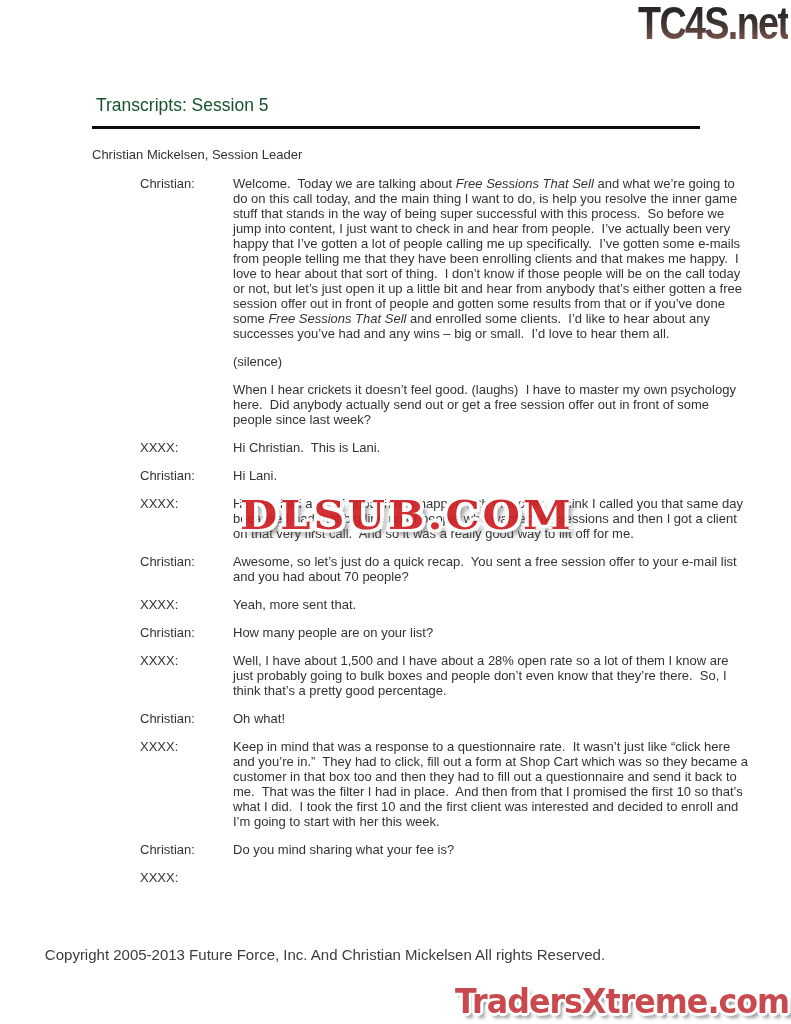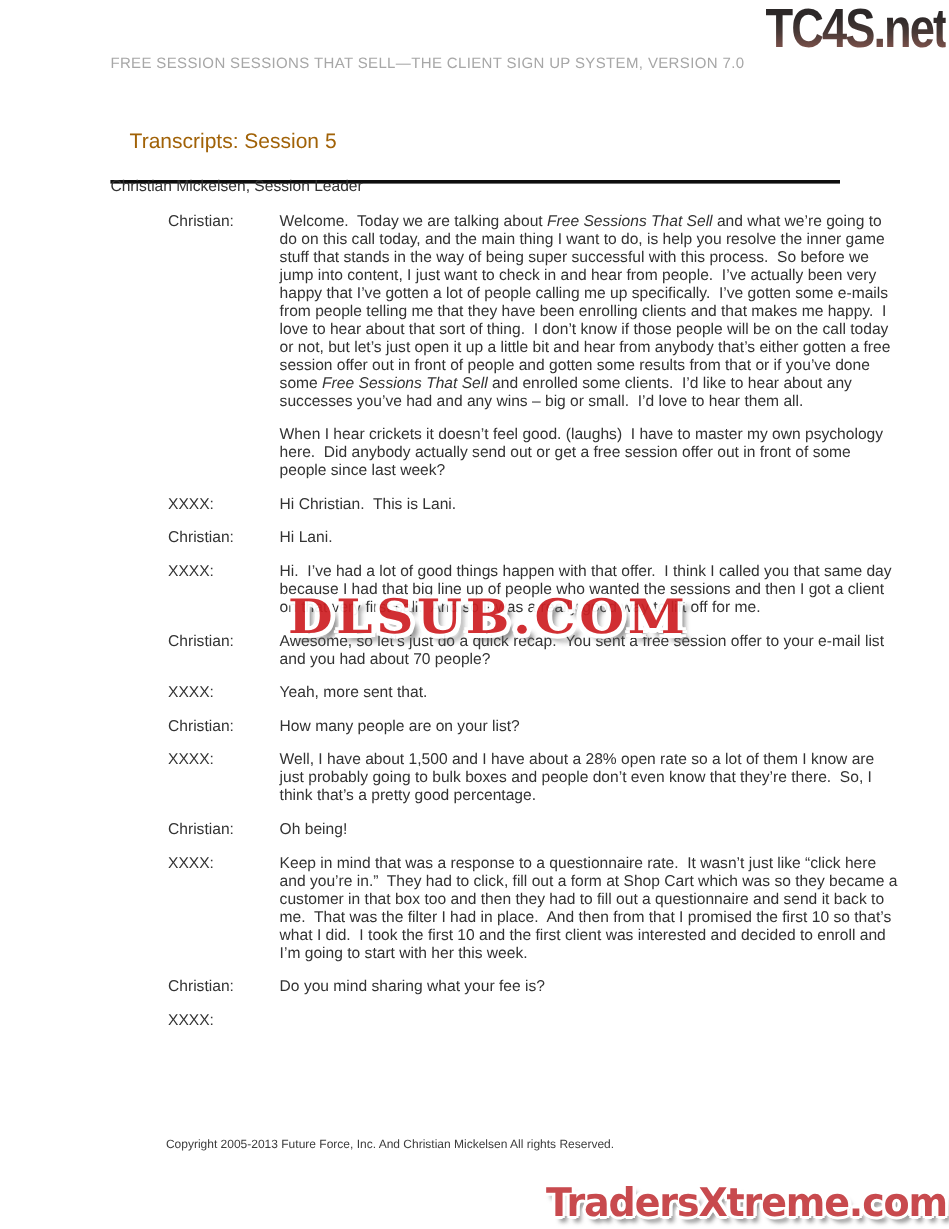--- a/index.html
+++ b/index.html
@@ -32,21 +32,21 @@
       -webkit-background-clip: text; background-clip: text; color: transparent;
     }
   }
 
   
   .title-block {
     position: absolute; left: 92px; top: 91px; width: 608px;
     border-bottom: 3px solid #0d0d0d; padding-bottom: 6px;
   }
   .title-block h1 {
-    margin: 16px; font-size: 17.5px; font-weight: normal; color: #a16207;
+    margin: 4px; font-size: 17.5px; font-weight: normal; color: #14532d;
   }
 
   .session-leader {
     position: absolute; left: 92px; top: 147px;
     font-size: 13px; color: #333333;
   }
 
   
   .transcript {
     position: absolute; left: 92px; top: 176px; width: 608px;
@@ -68,55 +68,55 @@
     text-shadow:
       -3px -3px 0 #ffffff, 3px -3px 0 #ffffff, -3px 3px 0 #ffffff, 3px 3px 0 #ffffff,
       -4px 0 0 #ffffff, 4px 0 0 #ffffff, 0 -4px 0 #ffffff, 0 4px 0 #ffffff,
       6px 7px 5px rgba(100,100,100,0.75);
     transform: scaleY(0.92);
   }
 
   
   .footer {
     position: absolute; left: 0; top: 948px; width: 650px;
-    text-align: center; font-size: 10px; line-height: 14px; color: #3c3c3c;
+    text-align: center; font-size: 15px; line-height: 14px; color: #3c3c3c;
   }
 
   
   .tradersx {
     position: absolute; right: 2px; top: 982px;
     font-family: "DejaVu Sans", sans-serif;
     font-size: 33px; font-weight: bold; letter-spacing: -1px;
     color: #c84a4e; white-space: nowrap;
     text-shadow:
       -2px -2px 0 #ffffff, 2px -2px 0 #ffffff, -2px 2px 0 #ffffff, 2px 2px 0 #ffffff,
       -3px 0 0 #ffffff, 3px 0 0 #ffffff, 0 -3px 0 #ffffff, 0 3px 0 #ffffff,
       4px 5px 4px rgba(120,120,120,0.8);
     transform: scaleX(0.96); transform-origin: 100% 50%;
   }
 </style>
 </head>
 <body>
 
 <div class="page">
 
-  <div class="tagline">FREE SESSION SESSIONS THAT SELL—THE CLIENT SIGN UP SYSTEM, VERSION 7.0</div>
   <div class="logo">TC4S.net</div>
 
   <div class="title-block">
     <h1>Transcripts: Session 5</h1>
   </div>
 
   <div class="session-leader">Christian Mickelsen, Session Leader</div>
 
   <div class="transcript" id="transcript">
       <div class="entry">
         <div class="speaker">Christian:</div>
         <div class="dialogue">
           <p><span>Welcome.  Today we are talking about </span><span class="it">Free Sessions That Sell</span><span> and what we’re going to do on this call today, and the main thing I want to do, is help you resolve the inner game stuff that stands in the way of being super successful with this process.  So before we jump into content, I just want to check in and hear from people.  I’ve actually been very happy that I’ve gotten a lot of people calling me up specifically.  I’ve gotten some e-mails from people telling me that they have been enrolling clients and that makes me happy.  I love to hear about that sort of thing.  I don’t know if those people will be on the call today or not, but let’s just open it up a little bit and hear from anybody that’s either gotten a free session offer out in front of people and gotten some results from that or if you’ve done some </span><span class="it">Free Sessions That Sell</span><span> and enrolled some clients.  I’d like to hear about any successes you’ve had and any wins – big or small.  I’d love to hear them all.</span></p>
+          <p><span>(silence)</span></p>
           <p><span>When I hear crickets it doesn’t feel good. (laughs)  I have to master my own psychology here.  Did anybody actually send out or get a free session offer out in front of some people since last week?</span></p>
         </div>
       </div>
       <div class="entry">
         <div class="speaker">XXXX:</div>
         <div class="dialogue">
           <p><span>Hi Christian.  This is Lani.</span></p>
         </div>
       </div>
       <div class="entry">
@@ -151,21 +151,21 @@
       </div>
       <div class="entry">
         <div class="speaker">XXXX:</div>
         <div class="dialogue">
           <p><span>Well, I have about 1,500 and I have about a 28% open rate so a lot of them I know are just probably going to bulk boxes and people don’t even know that they’re there.  So, I think that’s a pretty good percentage.</span></p>
         </div>
       </div>
       <div class="entry">
         <div class="speaker">Christian:</div>
         <div class="dialogue">
-          <p><span>Oh being!</span></p>
+          <p><span>Oh what!</span></p>
         </div>
       </div>
       <div class="entry">
         <div class="speaker">XXXX:</div>
         <div class="dialogue">
           <p><span>Keep in mind that was a response to a questionnaire rate.  It wasn’t just like “click here and you’re in.”  They had to click, fill out a form at Shop Cart which was so they became a customer in that box too and then they had to fill out a questionnaire and send it back to me.  That was the filter I had in place.  And then from that I promised the first 10 so that’s what I did.  I took the first 10 and the first client was interested and decided to enroll and I’m going to start with her this week.</span></p>
         </div>
       </div>
       <div class="entry">
         <div class="speaker">Christian:</div>

